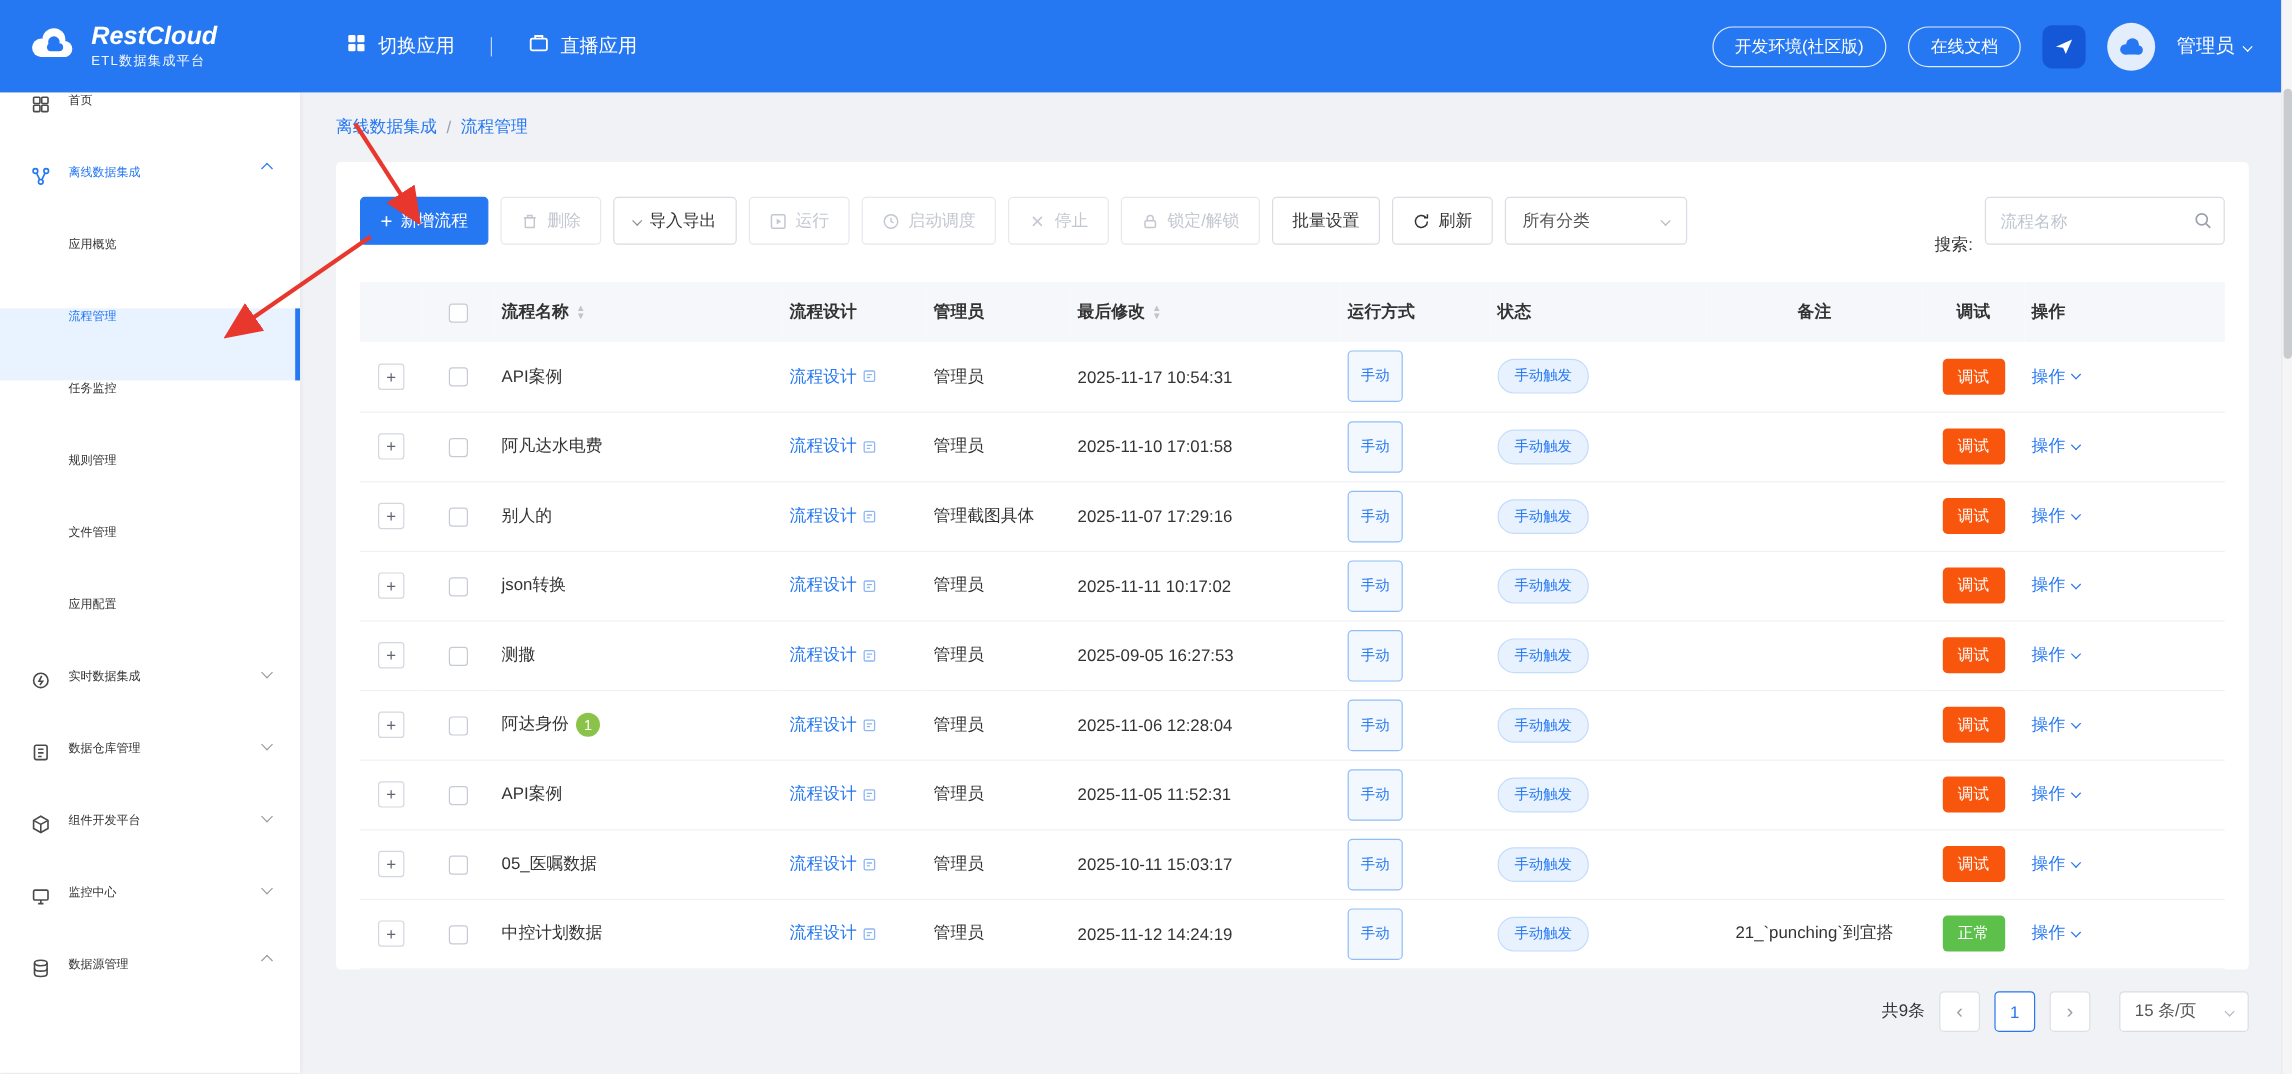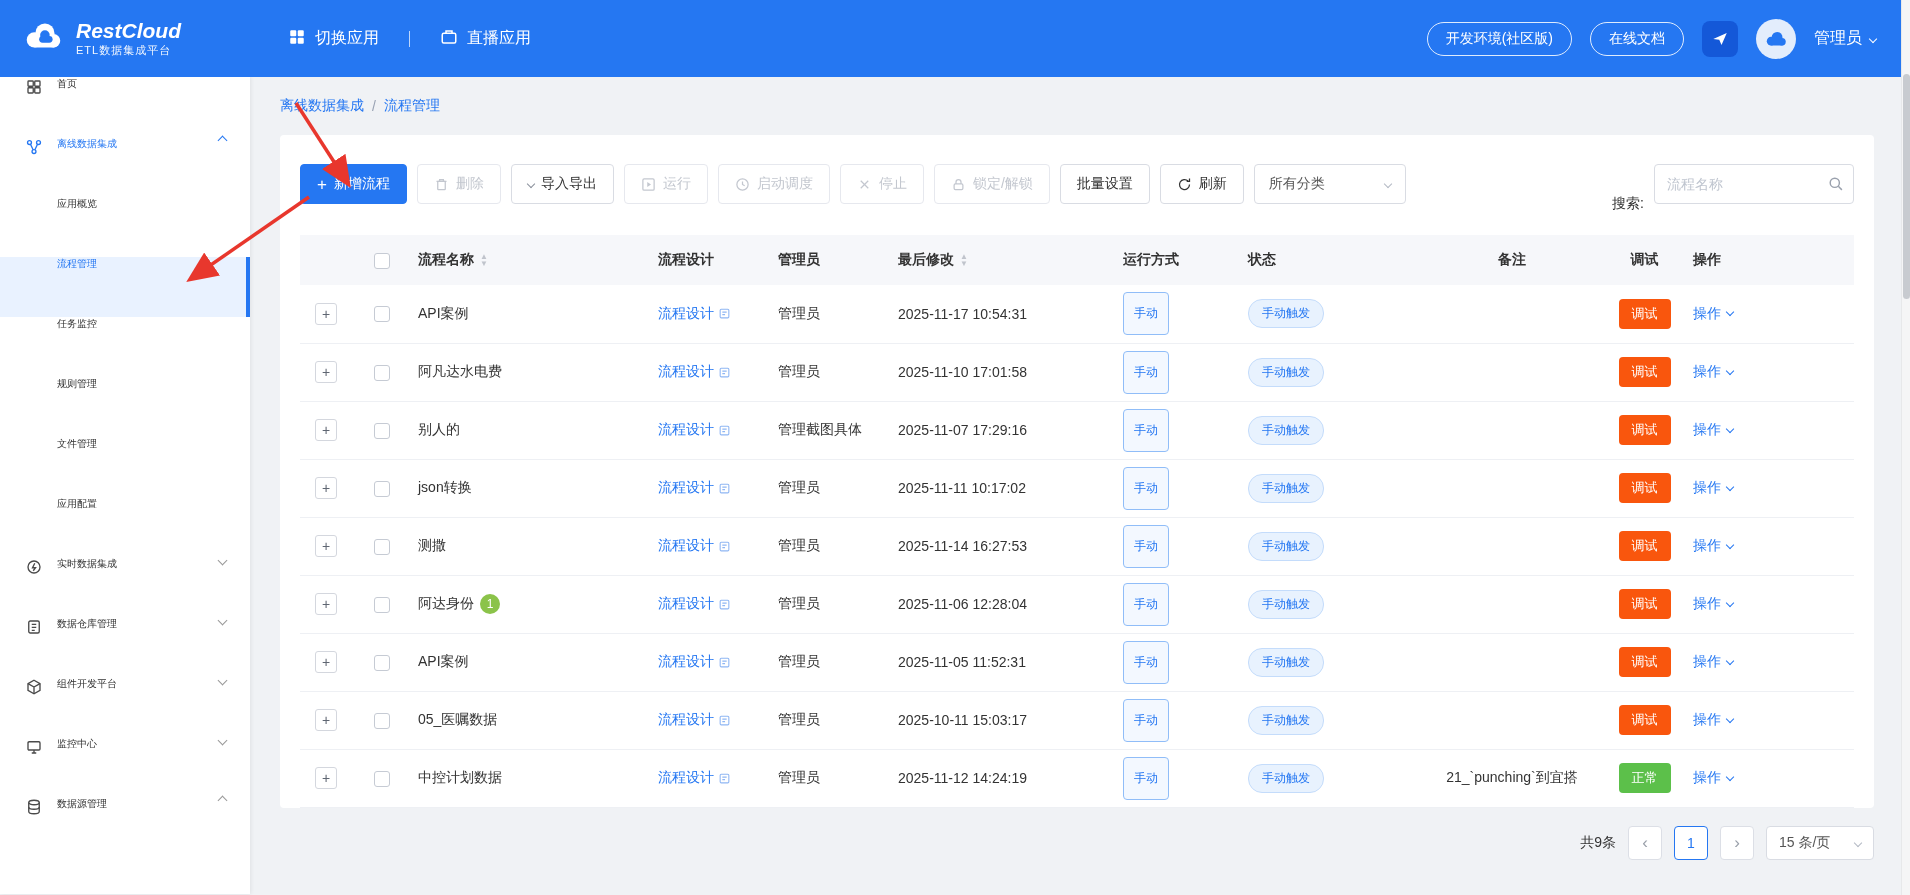--- a/index.html
+++ b/index.html
@@ -80,21 +80,21 @@
 .debug-btn.orange{background:#f9560d;}
 .debug-btn.green{background:#5cc04a;}
 .count-badge{display:inline-flex;width:20px;height:20px;border-radius:50%;background:#8bc34a;color:#fff;font-size:12px;align-items:center;justify-content:center;margin-left:6px;vertical-align:middle;}
 .op-link{color:#2577f2;display:inline-flex;align-items:center;gap:6px;cursor:pointer;text-decoration:none;}
 .op-link .chev{color:#2577f2;width:6px;height:6px;border-width:1.6px;margin-top:-3px;}
 
 
 .pagination{display:flex;align-items:center;justify-content:flex-end;gap:12px;margin-top:18px;font-size:14px;color:#333;}
 .page-btn{width:34px;height:34px;border:1px solid #dcdfe6;background:#fff;border-radius:4px;font-size:17px;color:#9aa0aa;cursor:pointer;display:flex;align-items:center;justify-content:center;font-family:inherit;padding:0;}
 .page-btn.current{color:#2577f2;border-color:#2577f2;font-size:14px;}
-.select.small{height:34px;min-width:108px;padding:0 12px;}
+.select.small{height:34px;min-width:108px;padding:0 12px;margin-left:12px;}
 
 
 .annot{position:fixed;left:0;top:0;pointer-events:none;z-index:60;}
 .scrollbar-track{position:fixed;right:0;top:0;width:9px;height:895px;background:#f5f5f6;border-left:1px solid #e7e8ea;z-index:70;}
 .scrollbar-thumb{position:absolute;left:1px;width:7px;top:74px;height:225px;border-radius:4px;background:#c8cbd0;}
 </style>
 </head>
 <body>
 
 <header class="top-header">
@@ -504,21 +504,21 @@
               <span>流程设计</span>
               <span class="dicon">
                     <svg width="13" height="13" viewBox="0 0 24 24" fill="none" stroke="currentColor" stroke-width="2">
                       <rect x="4" y="4" width="16" height="16" rx="2"></rect>
                       <path d="M8 9.5h8M8 14h5"></path>
                     </svg>
                   </span>
             </a>
           </td>
           <td><span>管理员</span></td>
-          <td><span>2025-11-14 16:27:53</span></td>
+          <td><span>2025-09-05 16:27:53</span></td>
           <td><span class="tag-run">手动</span></td>
           <td><span class="tag-status">手动触发</span></td>
           <td><span></span></td>
           <td><span class="debug-btn orange">调试</span></td>
           <td>
             <a class="op-link">
               <span>操作</span>
               <i class="chev sm"></i>
             </a>
           </td>

